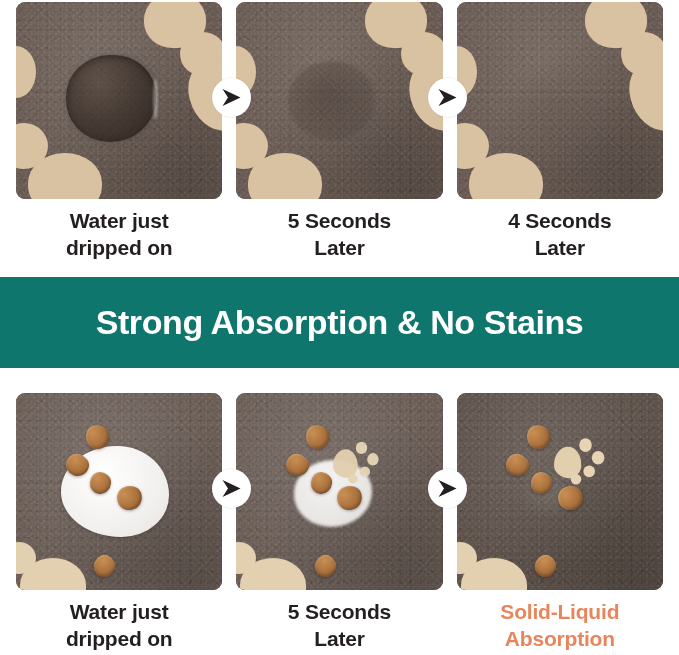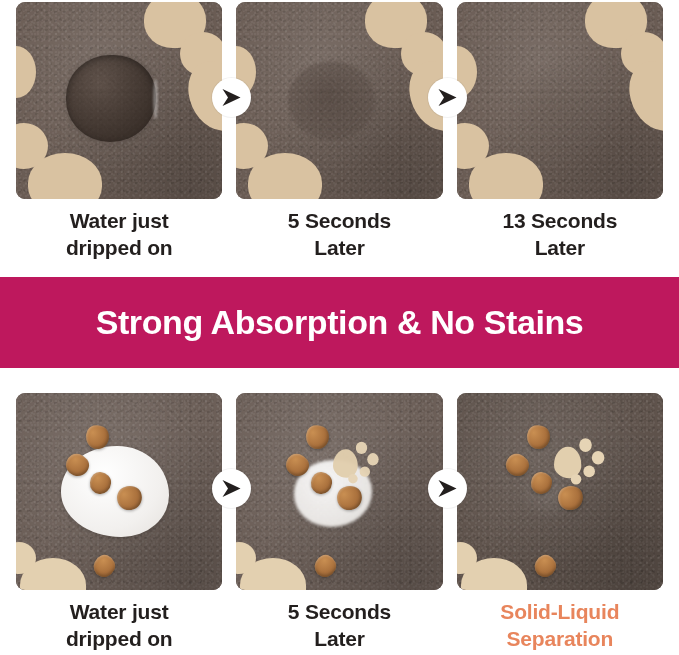--- a/index.html
+++ b/index.html
@@ -231,21 +231,21 @@
     letter-spacing: -0.2px;
     white-space: pre-line;
   }
   .caption.accent { color: #e8855c; }
 
   
   .banner {
     position: absolute;
     left: 0; top: 277px;
     width: 679px; height: 91px;
-    background: #be185d;
+    background: #0f766e;
     display: flex;
     align-items: center;
     justify-content: center;
   }
   .banner-text {
     color: #ffffff;
     font-size: 34px;
     font-weight: bold;
     letter-spacing: -0.4px;
     white-space: nowrap;
@@ -301,21 +301,21 @@
     <svg width="21" height="19" viewBox="0 0 21 19" aria-hidden="true">
       <path d="M1.5 1 L19.5 9.5 L1.5 18 L7 9.5 Z" fill="#231f1e"></path>
     </svg>
   </div>
 
   <div class="caption-row top">
     <div class="caption">Water just
 dripped on</div>
     <div class="caption">5 Seconds
 Later</div>
-    <div class="caption">13 Seconds
+    <div class="caption">4 Seconds
 Later</div>
   </div>
 
   <div class="banner">
     <div class="banner-text">Strong Absorption &amp; No Stains</div>
   </div>
 
   <div class="photo-row bottom">
 
     <div class="panel">
@@ -379,16 +379,16 @@
       <path d="M1.5 1 L19.5 9.5 L1.5 18 L7 9.5 Z" fill="#231f1e"></path>
     </svg>
   </div>
 
   <div class="caption-row bottom">
     <div class="caption">Water just
 dripped on</div>
     <div class="caption">5 Seconds
 Later</div>
     <div class="caption accent">Solid-Liquid
-Separation</div>
+Absorption</div>
   </div>
 
 </div>
 
 </body></html>

